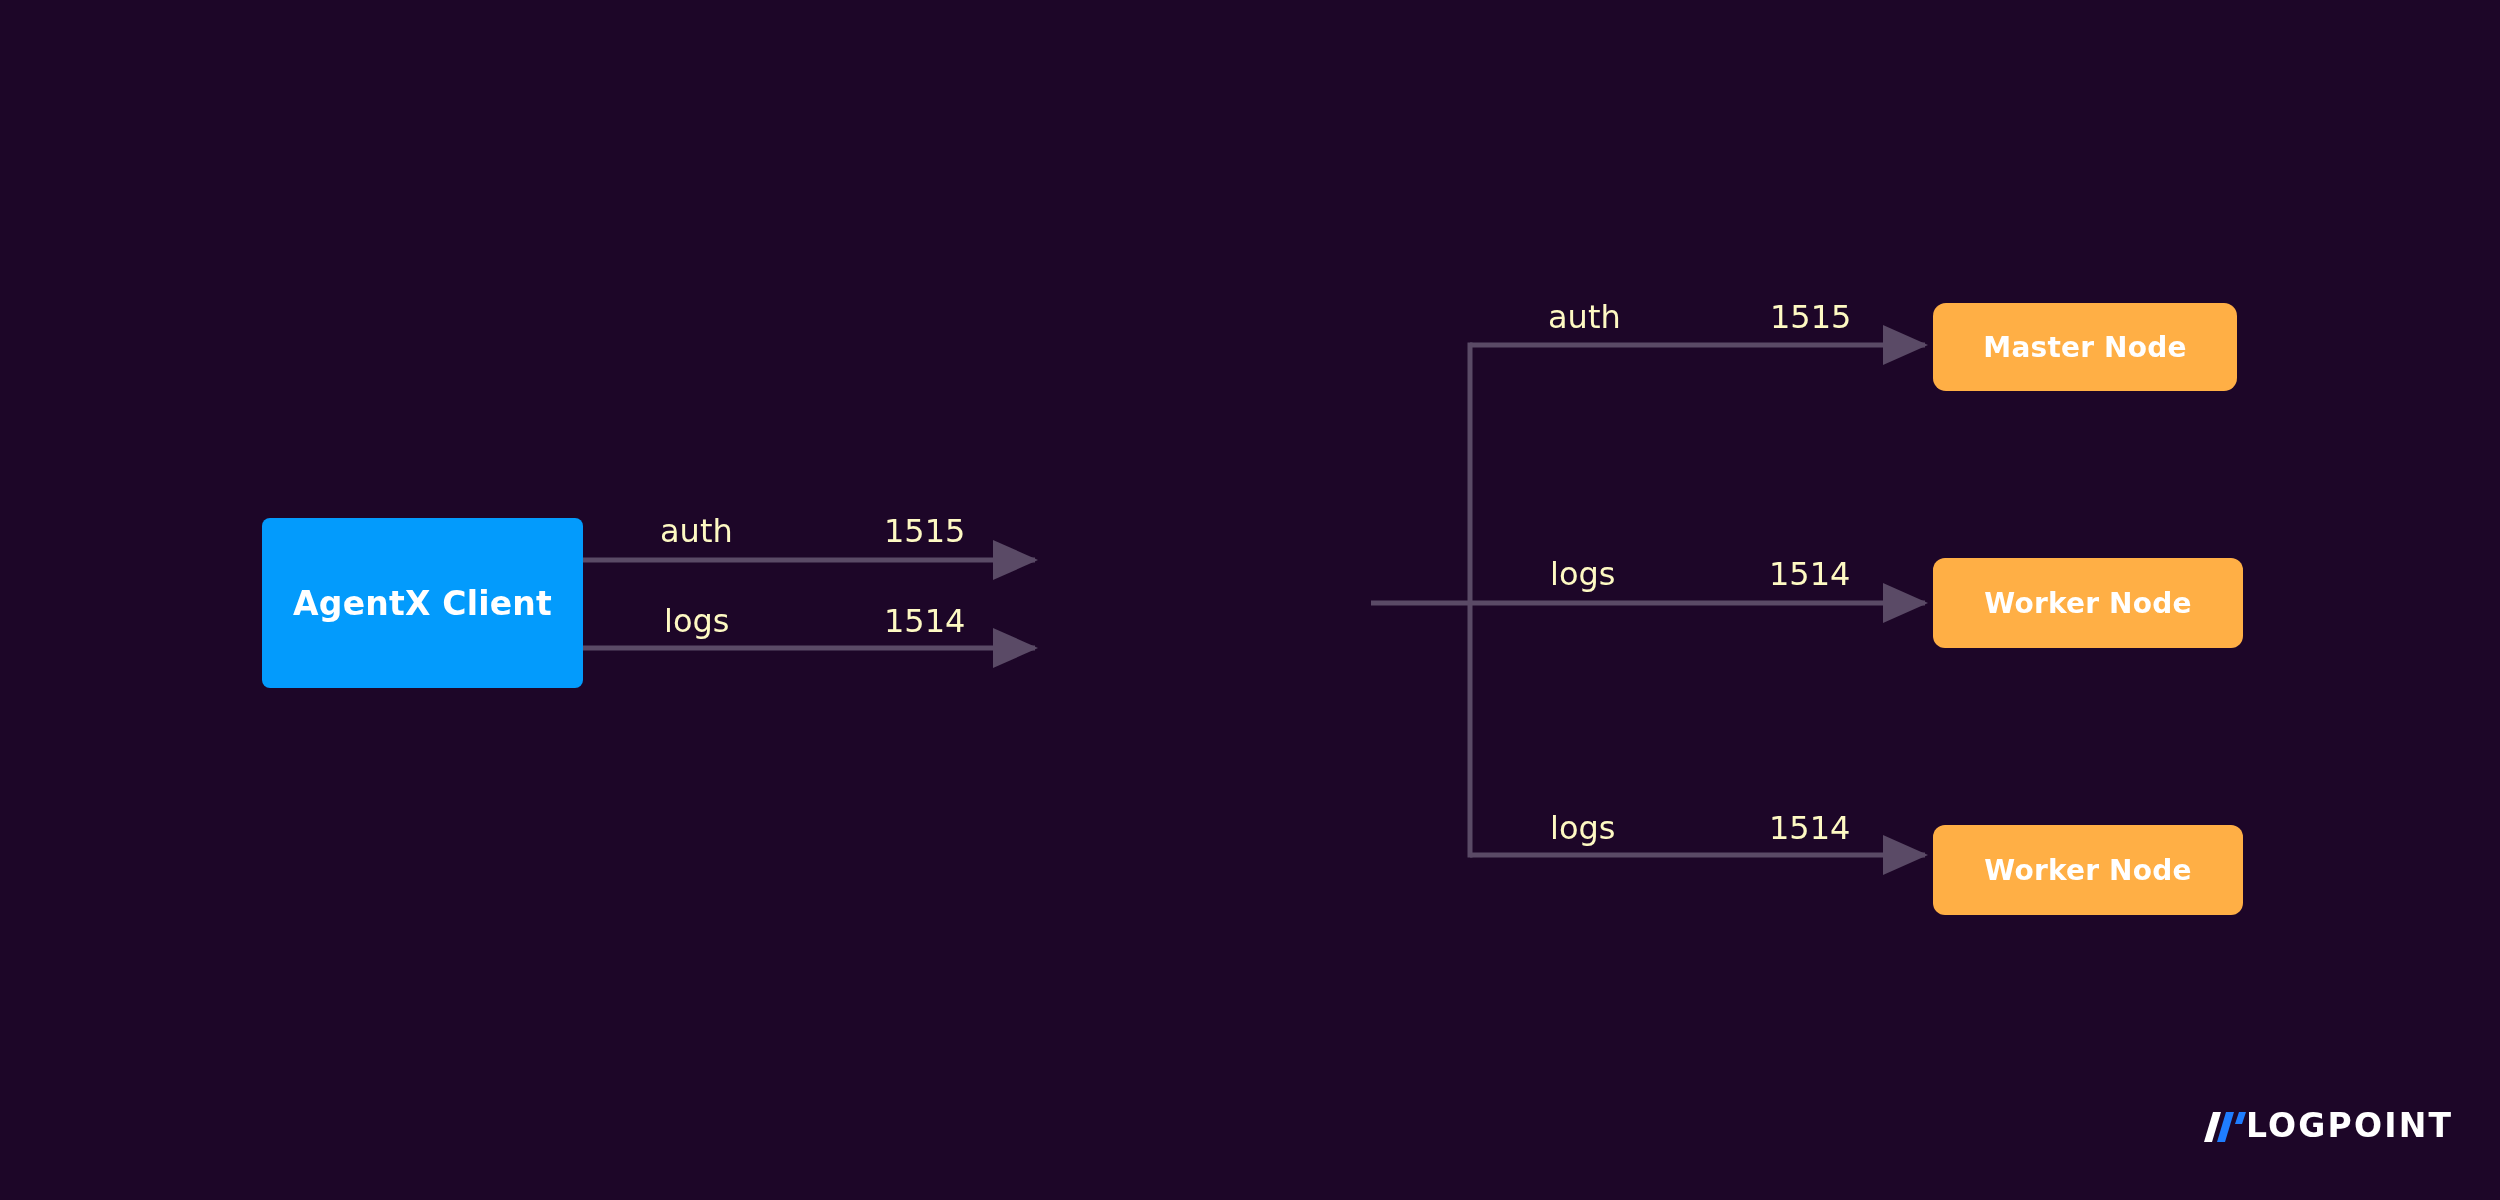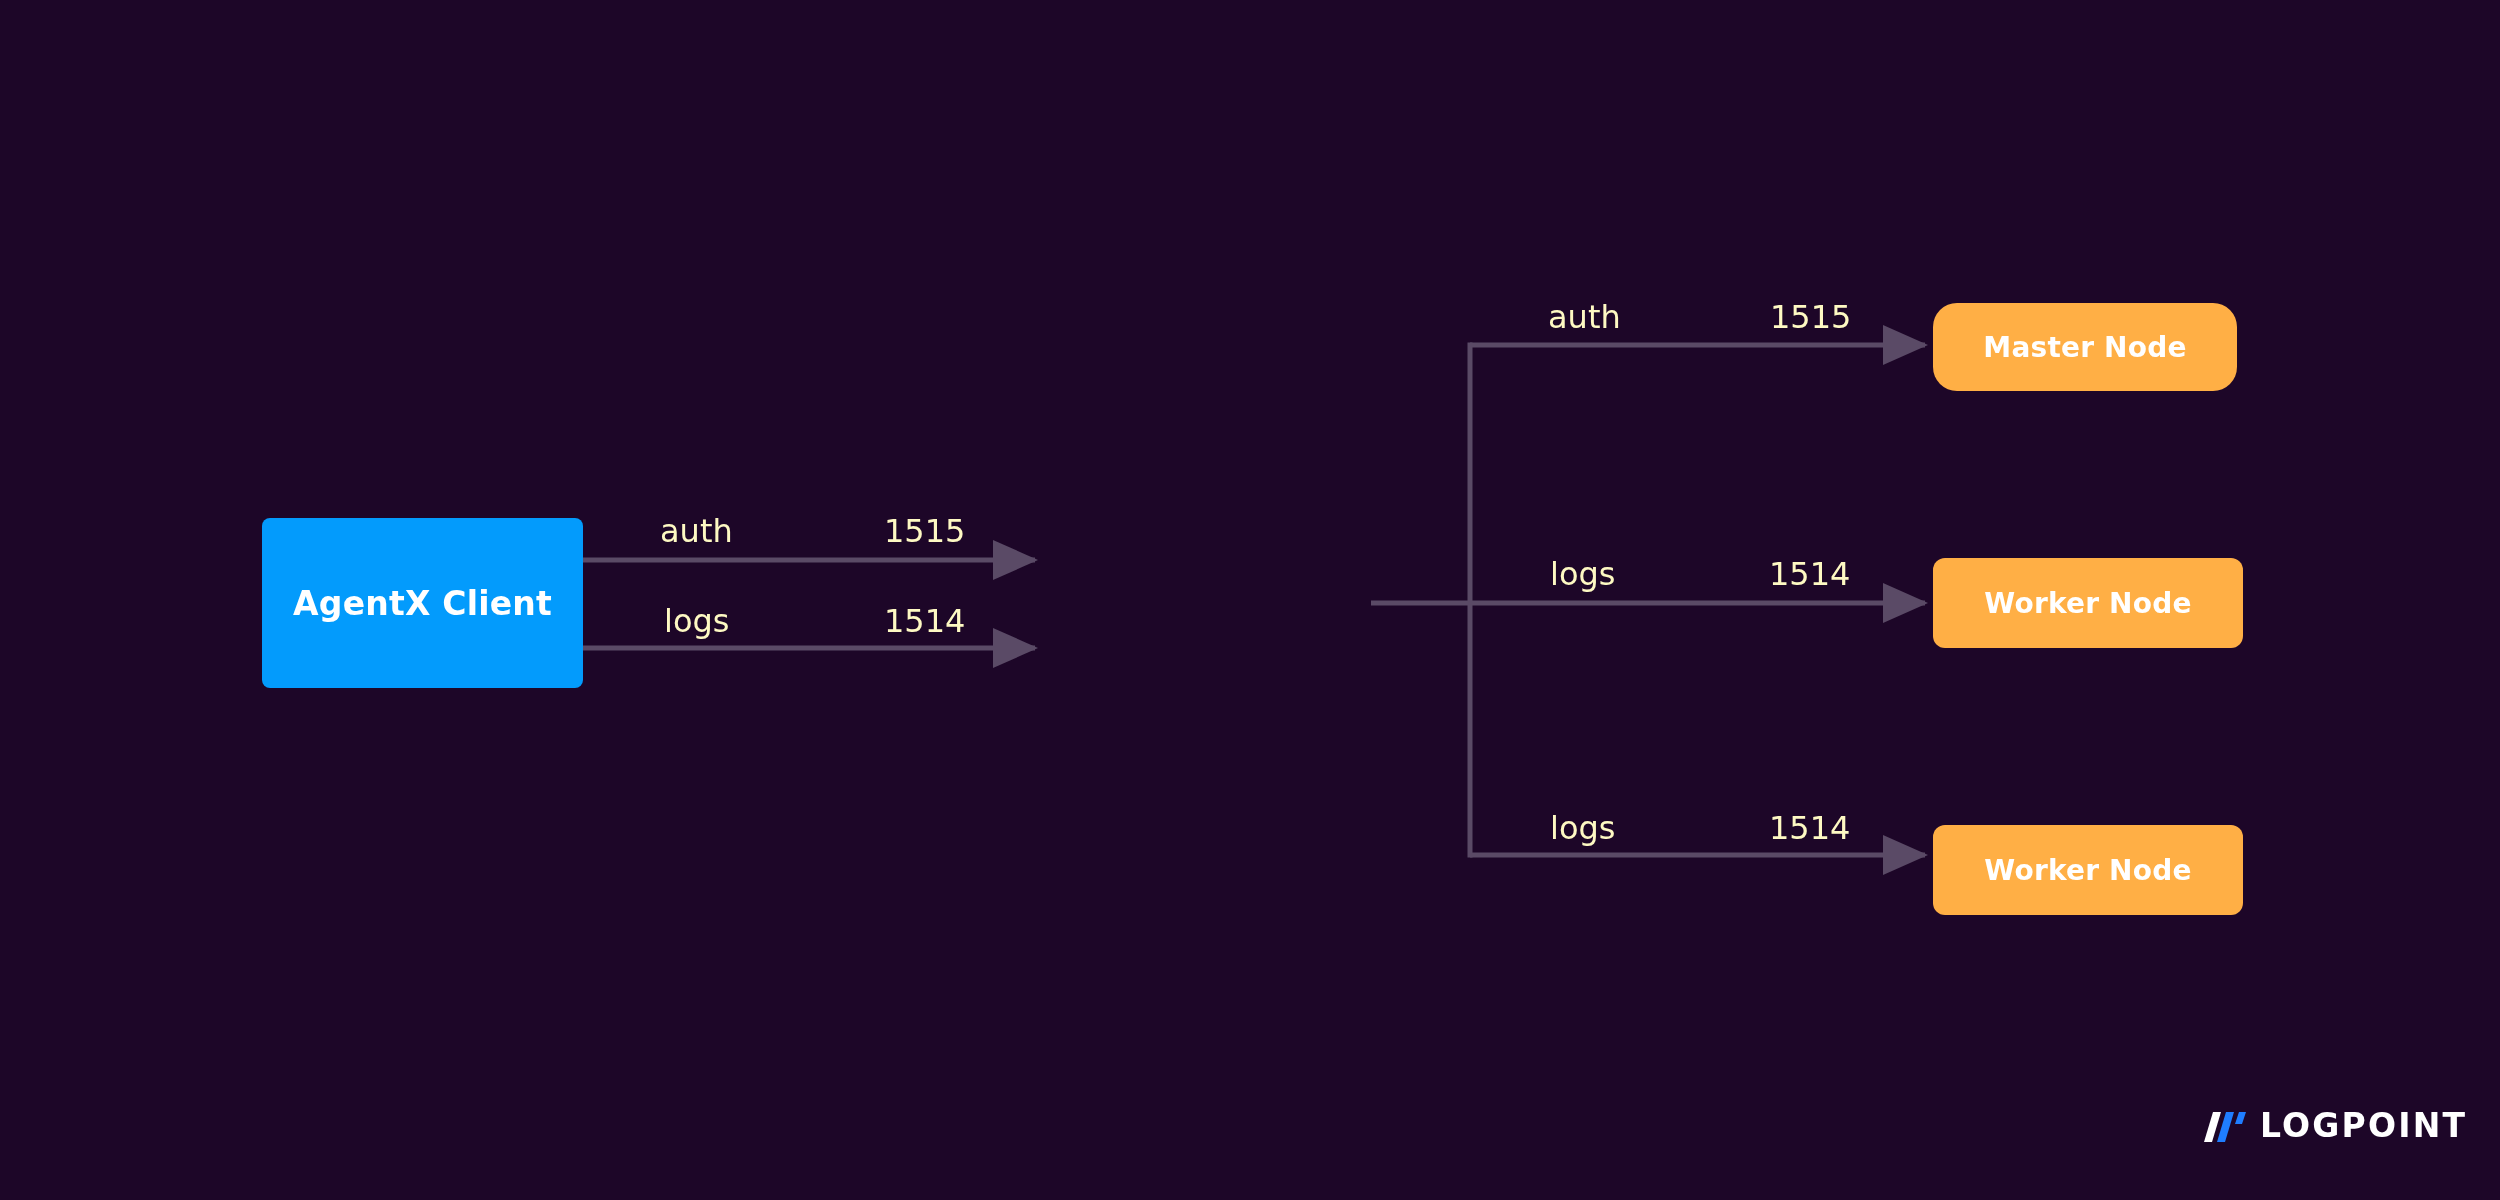--- a/index.html
+++ b/index.html
@@ -54,21 +54,21 @@
     background: #ff5bc0;
     font-size: 31px;
   }
   #node-master {
     left: 1933px;
     top: 303px;
     width: 304px;
     height: 88px;
     background: #ffaf45;
     font-size: 28px;
-    border-radius: 24px;
+    border-radius: 13px;
   }
   #node-worker1 {
     left: 1933px;
     top: 558px;
     width: 310px;
     height: 90px;
     background: #ffaf45;
     font-size: 28px;
     border-radius: 12px;
   }
@@ -88,21 +88,20 @@
     font-weight: normal;
     white-space: nowrap;
     line-height: 1;
   }
   #logo {
     position: absolute;
     left: 2204px;
     top: 1108px;
     display: flex;
     align-items: center;
-    gap: 14px;
   }
   #logo-wordmark {
     color: #ffffff;
     font-size: 33px;
     font-weight: bold;
     letter-spacing: 2.2px;
     line-height: 1;
   }
 </style>
 </head>

